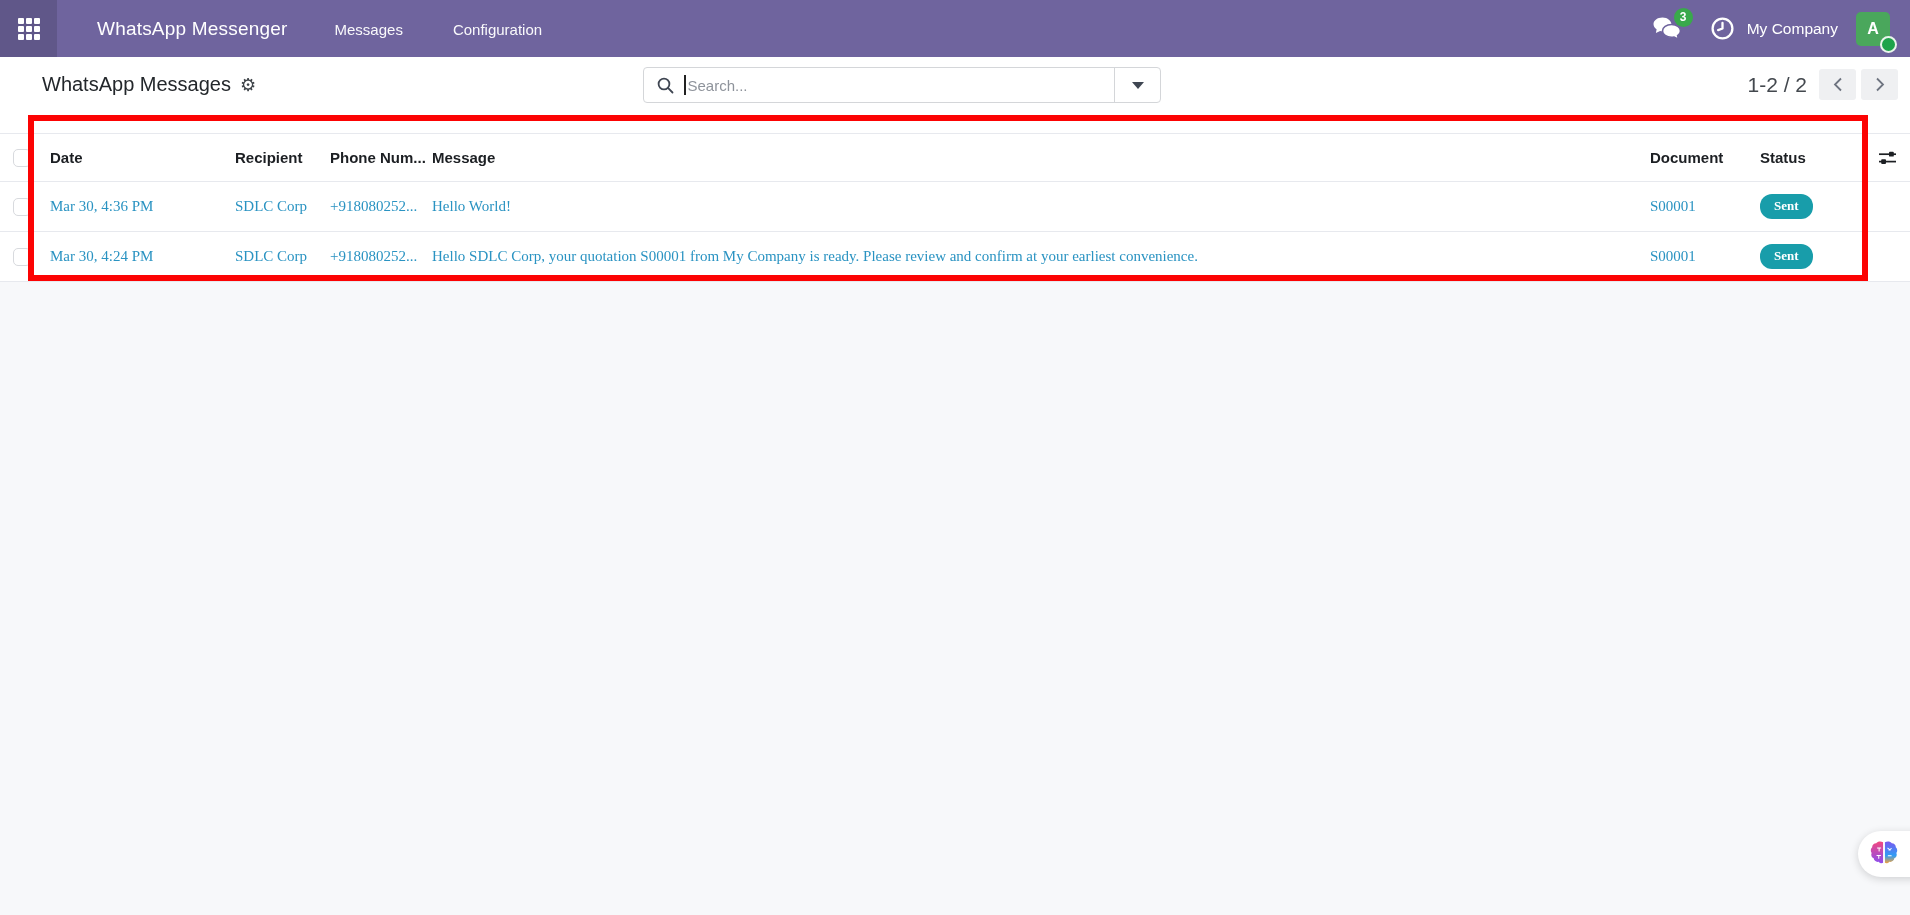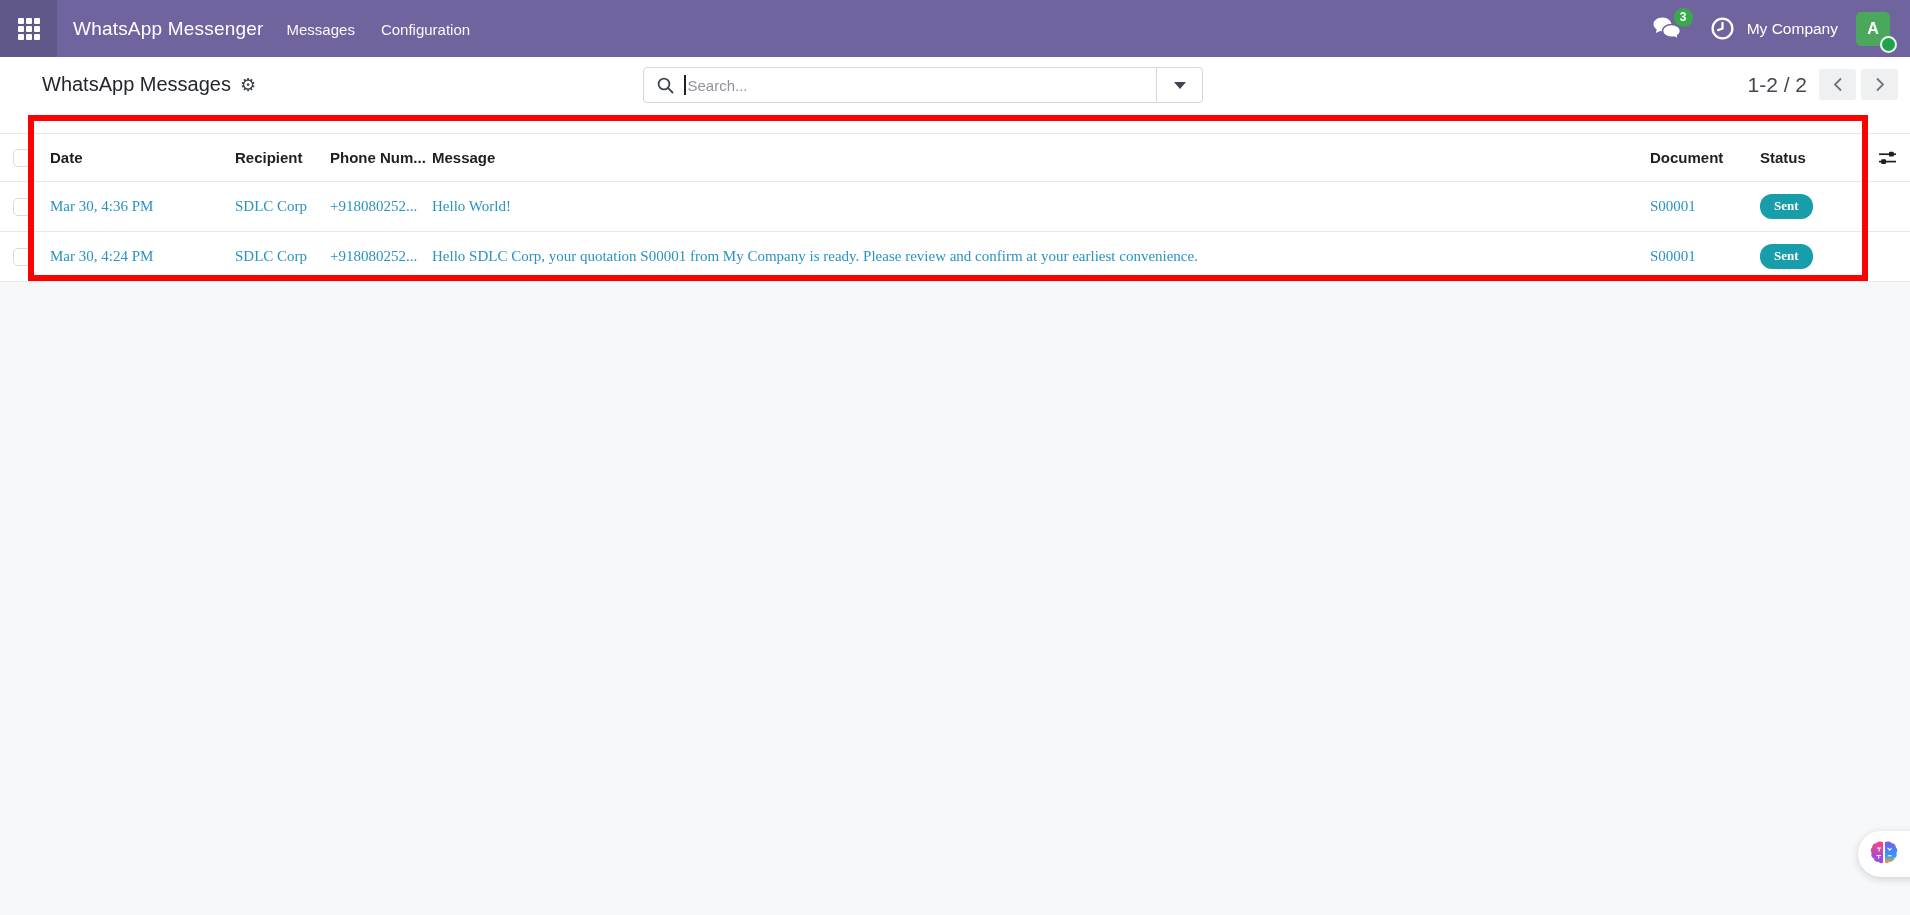--- a/index.html
+++ b/index.html
@@ -6,21 +6,21 @@
   html,body { width:1910px; height:915px; }
   body {
     position:relative; overflow:hidden; background:#ffffff;
     font-family:"Liberation Sans", sans-serif;
     display:flex; flex-direction:column;
   }
 
   
   .navbar {
     height:57px; flex:0 0 57px; background:var(--navbar_bg,#6f649e);
-    display:flex; align-items:center; color:#fff;
+    display:flex; align-items:center; color:#fff;gap:24px;
   }
   .apps-btn { width:57px; height:57px; display:flex; align-items:center; justify-content:center;
     background:rgba(0,0,0,.13); cursor:pointer; }
   .grid-icon { display:grid; grid-template-columns:repeat(3,6px); grid-template-rows:repeat(3,6px); gap:2px; }
   .grid-icon span { background:#fff; border-radius:1px; }
   .brand { font-size:19px; margin:0 10px 0 16px; letter-spacing:.2px; cursor:pointer; }
   .nav-menu { font-size:15px; padding:6px 13px; height:67px; line-height:57px; cursor:pointer; color:rgba(255,255,255,.96); }
   .nav-right { margin-left:auto; display:flex; align-items:center; padding-right:20px; }
   .chat-wrap { position:relative; margin-right:28px; cursor:pointer; display:flex; }
   .badge-count {
@@ -39,21 +39,21 @@
     position:absolute; right:-7px; bottom:-7px; width:17px; height:17px; border-radius:50%;
     background:var(--online_green,#1ea34a); border:2px solid #eaf5ec;
   }
 
   
   .control-panel { height:55px; flex:0 0 55px; background:#fff; position:relative; }
   .breadcrumb { position:absolute; left:18px; top:0; height:55px; display:flex; align-items:center; gap:9px; }
   .cp-title { font-size:20px; color:#23272b;margin-left:24px; }
   .gear-icon { font-size:18px; color:#3f4449; cursor:pointer; line-height:1; }
   .search-box {
-    position:absolute; left:643px; top:10px; width:560px; height:36px;
+    position:absolute; left:643px; top:10px; width:518px; height:36px;
     border:1px solid #d4d6d9; border-radius:4px; background:#fff;
     display:flex; align-items:center;
   }
   .search-box .mag { margin:0 10px 0 13px; display:flex; }
   .fake-caret { width:1.5px; height:20px; background:#222; margin-right:2px; }
   .search-input { flex:1; border:none; outline:none; font-size:15px; color:#333;
     font-family:"Liberation Sans",sans-serif; background:transparent; }
   .search-input::placeholder { color:#8e939b; }
   .search-toggle { width:46px; height:100%; border-left:1px solid #d4d6d9; display:flex;
     align-items:center; justify-content:center; cursor:pointer; }

